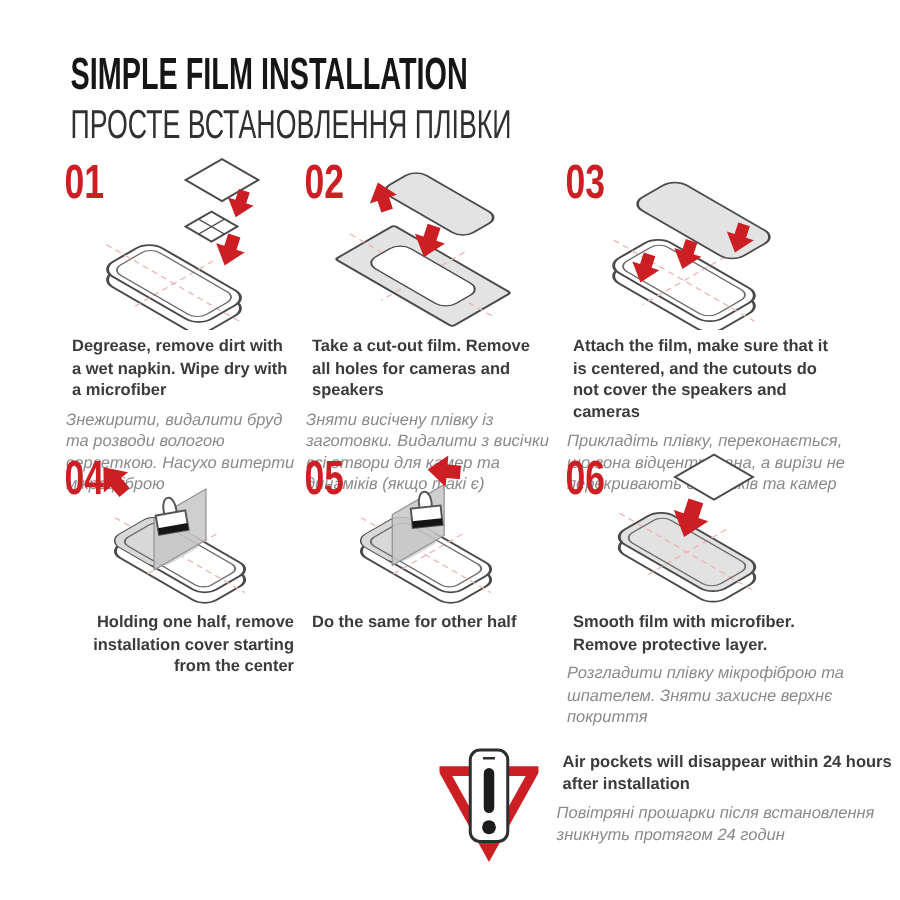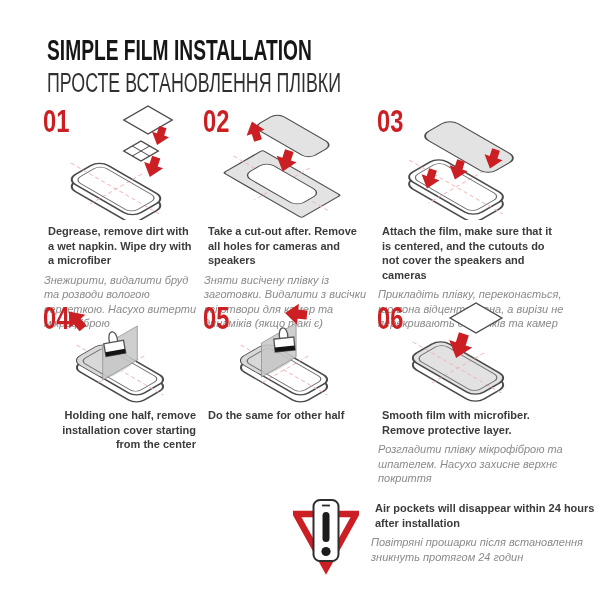--- a/index.html
+++ b/index.html
@@ -107,21 +107,21 @@
       </g>
       <g transform="translate(95,33)">
         <g transform="matrix(0.866,0.5,-0.866,0.5,0,0)">
           <rect class="film" x="-32" y="-14" width="64" height="28" rx="8"></rect>
         </g>
       </g>
       <use href="#arw" class="arw" transform="translate(57,28) rotate(162) scale(0.9)"></use>
       <use href="#arw" class="arw" transform="translate(88,58) rotate(18)"></use>
     </svg>
     <div class="step-text">
-      <p class="en">Take a cut-out after. Remove all holes for cameras and speakers</p>
+      <p class="en">Take a cut-out film. Remove all holes for cameras and speakers</p>
       <p class="ua">Зняти висічену плівку із заготовки. Видалити з висічки всі отвори для камер та динаміків (якщо такі є)</p>
     </div>
   </div>
 
   <div class="step" style="left:372px;top:103px;width:192px;">
     <div class="step-number">03</div>
     <svg class="diagram" width="192" height="117" viewBox="0 0 192 117">
       <g transform="translate(84,84)">
         <g transform="matrix(0.866,0.5,-0.866,0.5,0,7)">
             <rect class="shell" x="-40" y="-20" width="80" height="40" rx="10"></rect>
@@ -220,21 +220,21 @@
       </g>
       <g transform="translate(104,18)">
         <g transform="matrix(0.866,0.5,-0.866,0.5,0,0)">
             <rect class="napkin" x="-15" y="-15" width="30" height="30"></rect>
           </g>
       </g>
       <use href="#arw" class="arw" transform="translate(88,46) rotate(18) scale(1.15)"></use>
     </svg>
     <div class="step-text">
       <p class="en">Smooth film with microfiber. Remove protective layer.</p>
-      <p class="ua">Розгладити плівку мікрофіброю та шпателем. Насухо захисне верхнє покриття</p>
+      <p class="ua">Розгладити плівку мікрофіброю та шпателем. Зняти захисне верхнє покриття</p>
     </div>
   </div>
 
   <div class="warning">
     <svg width="66" height="78" viewBox="0 0 66 78">
       <path d="M 3,17 L 63,17 L 33,71 Z" fill="#ffffff" stroke="#cb1f24" stroke-width="6.5" stroke-linejoin="miter"></path>
       <rect x="20.5" y="3" width="25" height="61" rx="6.5" fill="#ffffff" stroke="#2e2e2e" stroke-width="2"></rect>
       <line x1="29" y1="8.5" x2="37" y2="8.5" stroke="#2e2e2e" stroke-width="1.8"></line>
       <rect x="29.5" y="15" width="7" height="30" rx="3.5" fill="#1c1c1c"></rect>
       <circle cx="33" cy="54.5" r="4.6" fill="#1c1c1c"></circle>

